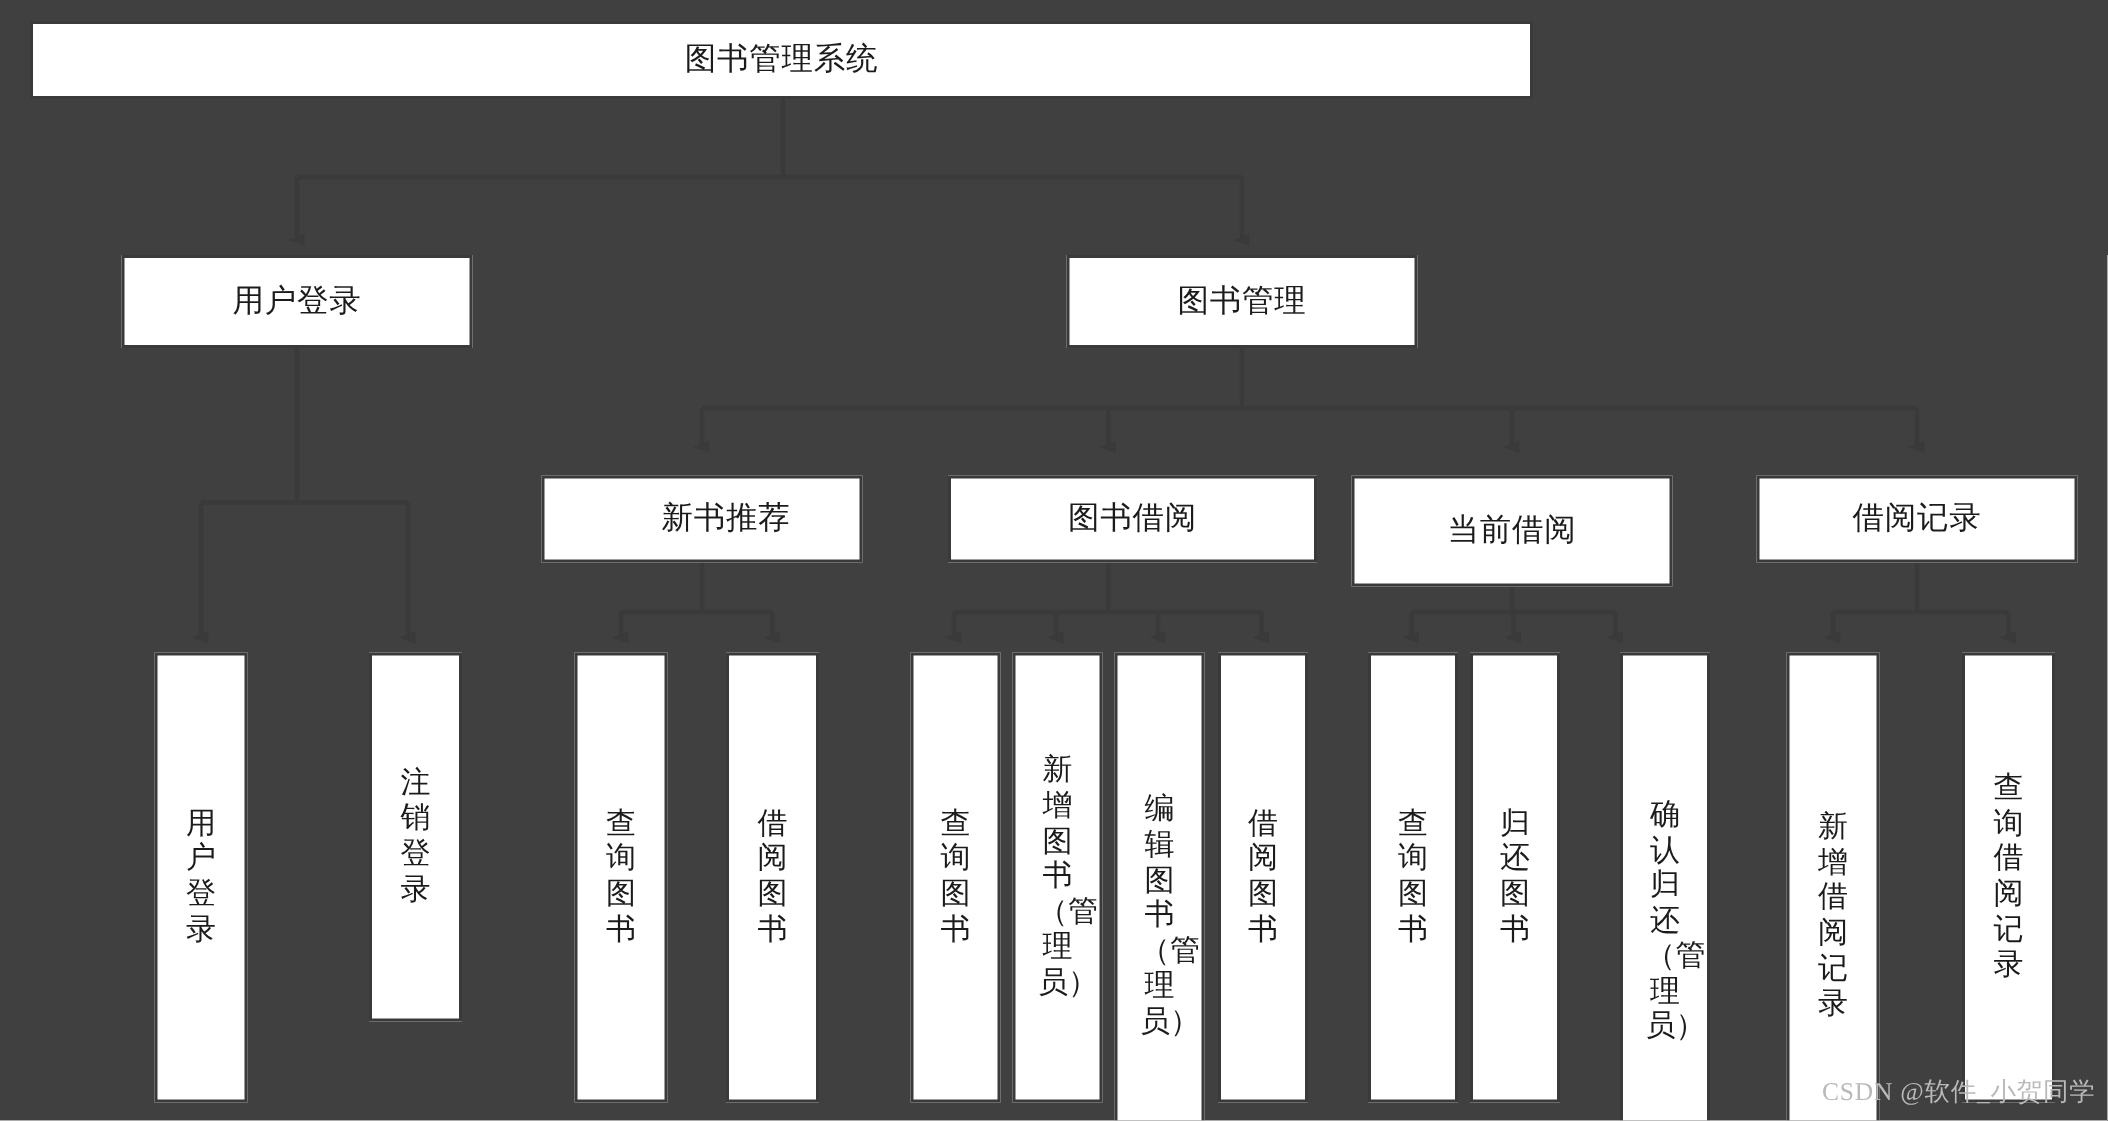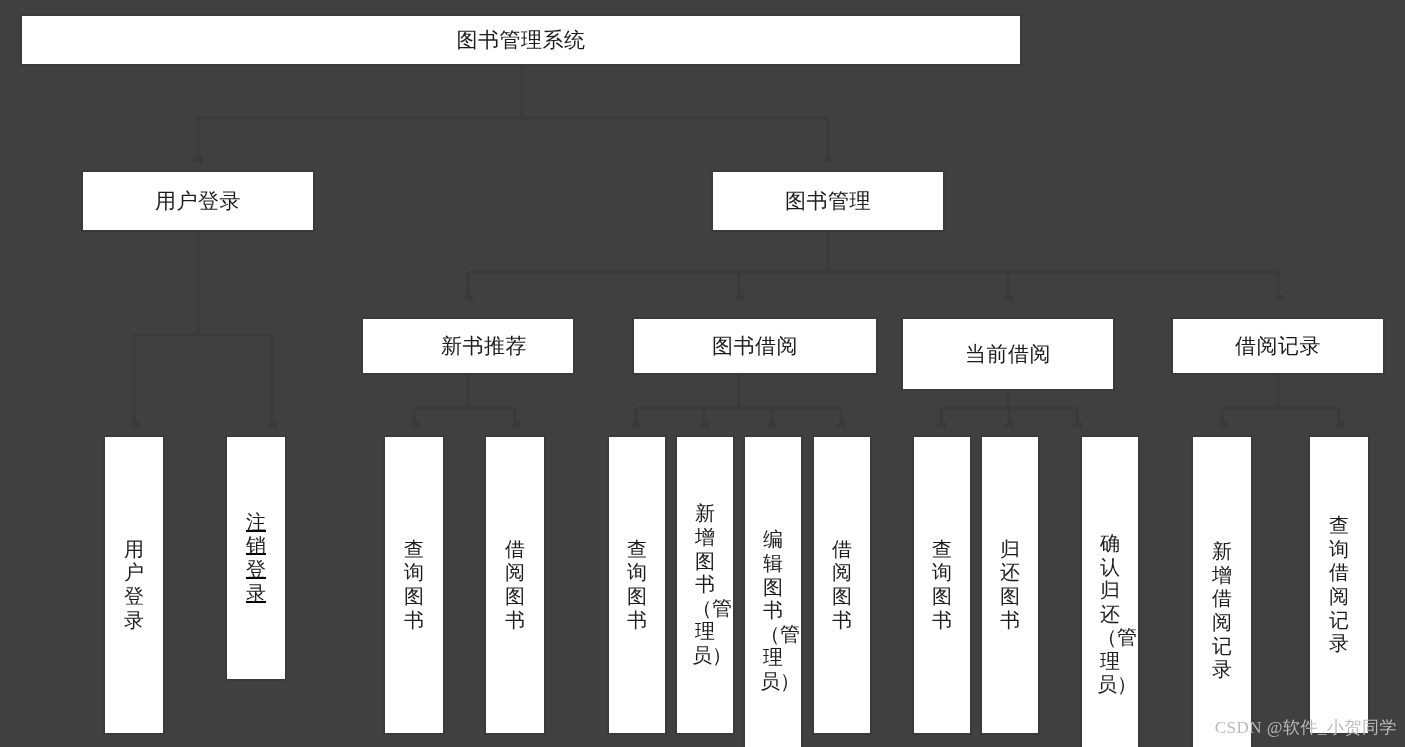--- a/index.html
+++ b/index.html
@@ -153,21 +153,21 @@
   </div>
 
   <div class="node-box" style="left:1171px; top:317px; width:214px; height:58px;">
     <span class="node-label-h">借阅记录</span>
   </div>
 
   <div class="node-box leaf" style="left:103px; top:435px; width:62px; height:300px;">
     <span class="node-label-v">用户登录</span>
   </div>
 
-  <div class="node-box leaf" style="left:225px; top:435px; width:62px; height:246px;text-decoration:underline;">
+  <div class="node-box leaf" style="left:246px; top:435px; width:62px; height:246px;">
     <span class="node-label-v">注销登录</span>
   </div>
 
   <div class="node-box leaf" style="left:383px; top:435px; width:62px; height:300px;">
     <span class="node-label-v">查询图书</span>
   </div>
 
   <div class="node-box leaf" style="left:484px; top:435px; width:62px; height:300px;">
     <span class="node-label-v">借阅图书</span>
   </div>

